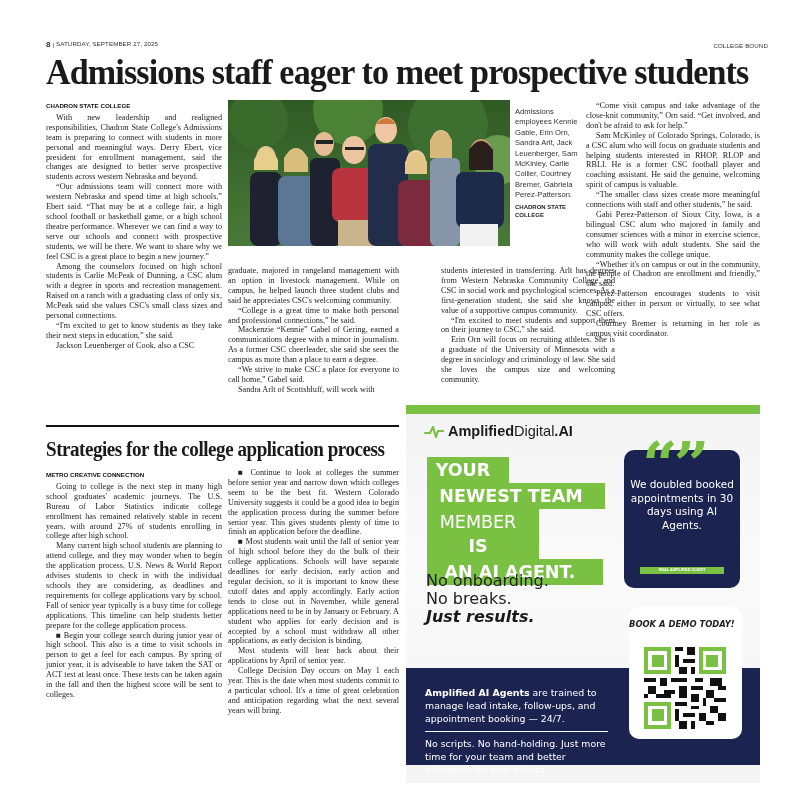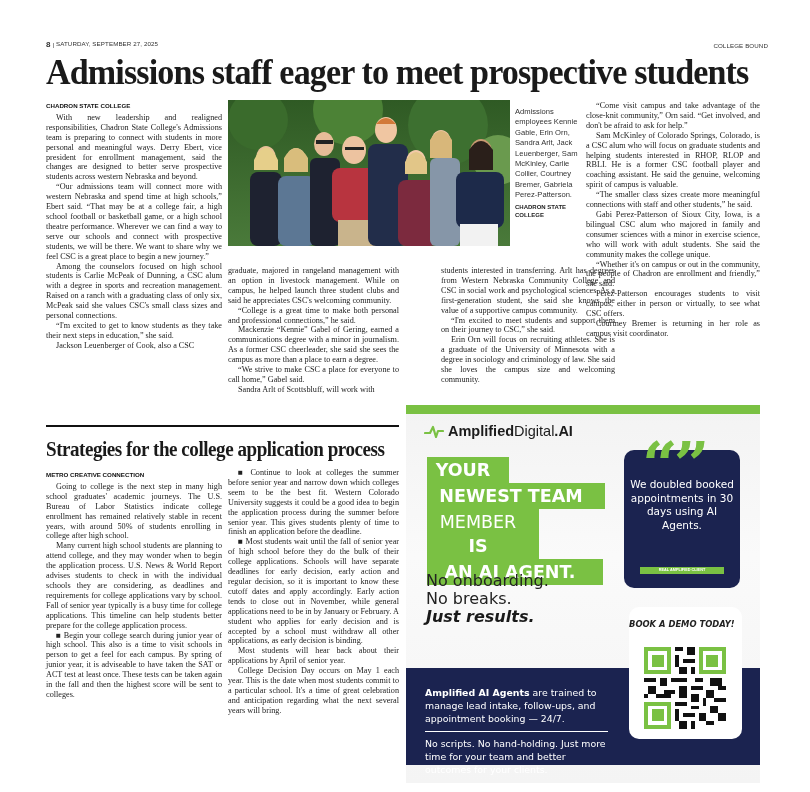--- a/index.html
+++ b/index.html
@@ -145,21 +145,21 @@
   <p>“Whether it's on campus or out in the community, the people of Chadron are enrollment and friendly,” she said.</p>
   <p>Perez-Patterson encourages students to visit campus, either in person or virtually, to see what CSC offers.</p>
   <p>Courtney Bremer is returning in her role as campus visit coordinator.</p>
 </div>
 
 <div class="rule-top"></div>
 <h2 class="headline2">Strategies for the college application process</h2>
 
 <div class="col" style="left:46px; top:470px; width:176px;">
   <p class="kicker">METRO CREATIVE CONNECTION</p>
-  <p>Going to college is the next step in many high school graduates' academic journeys. The U.S. Bureau of Labor Statistics indicate college enrollment has remained relatively stable in recent years, with around 50% of students enrolling in college after high school.</p>
+  <p>Going to college is the next step in many high school graduates' academic journeys. The U.S. Bureau of Labor Statistics indicate college enrollment has remained relatively stable in recent years, with around 27% of students enrolling in college after high school.</p>
   <p>Many current high school students are planning to attend college, and they may wonder when to begin the application process. U.S. News &amp; World Report advises students to check in with the individual schools they are considering, as deadlines and requirements for college applications vary by school. Fall of senior year typically is a busy time for college applications. This timeline can help students better prepare for the college application process.</p>
   <p>■ Begin your college search during junior year of high school. This also is a time to visit schools in person to get a feel for each campus. By spring of junior year, it is adviseable to have taken the SAT or ACT test at least once. These tests can be taken again in the fall and then the highest score will be sent to colleges.</p>
 </div>
 
 <div class="col" style="left:228px; top:468px; width:171px;">
   <p>■ Continue to look at colleges the summer before senior year and narrow down which colleges seem to be the best fit. Western Colorado University suggests it could be a good idea to begin the application process during the summer before senior year. This gives students plenty of time to finish an application before the deadline.</p>
   <p>■ Most students wait until the fall of senior year of high school before they do the bulk of their college applications. Schools will have separate deadlines for early decision, early action and regular decision, so it is important to know these cutoff dates and apply accordingly. Early action tends to close out in November, while general applications need to be in by January or February. A student who applies for early decision and is accepted by a school must withdraw all other applications, as early decision is binding.</p>
   <p>Most students will hear back about their applications by April of senior year.</p>
   <p>College Decision Day occurs on May 1 each year. This is the date when most students commit to a particular school. It's a time of great celebration and anticipation regarding what the next several years will bring.</p>
 </div>

